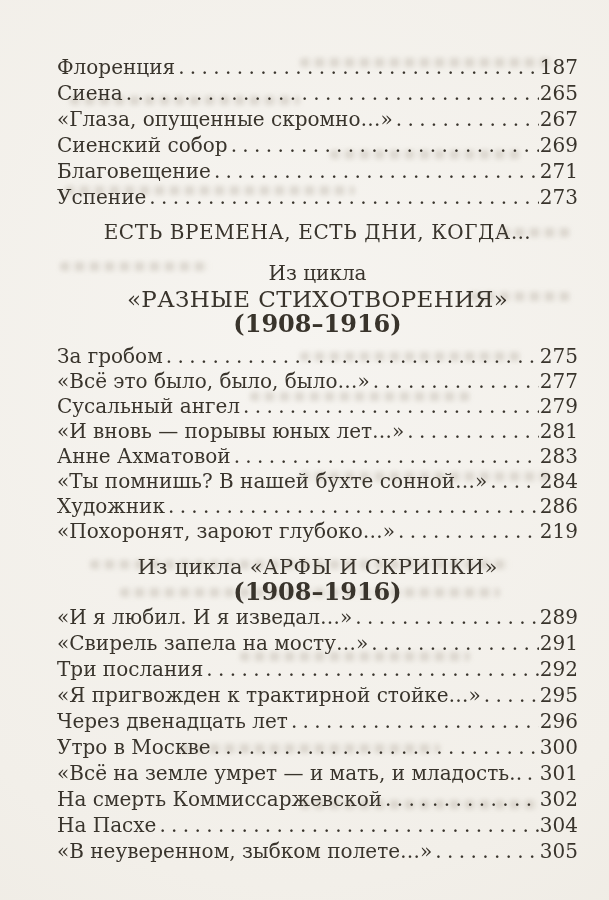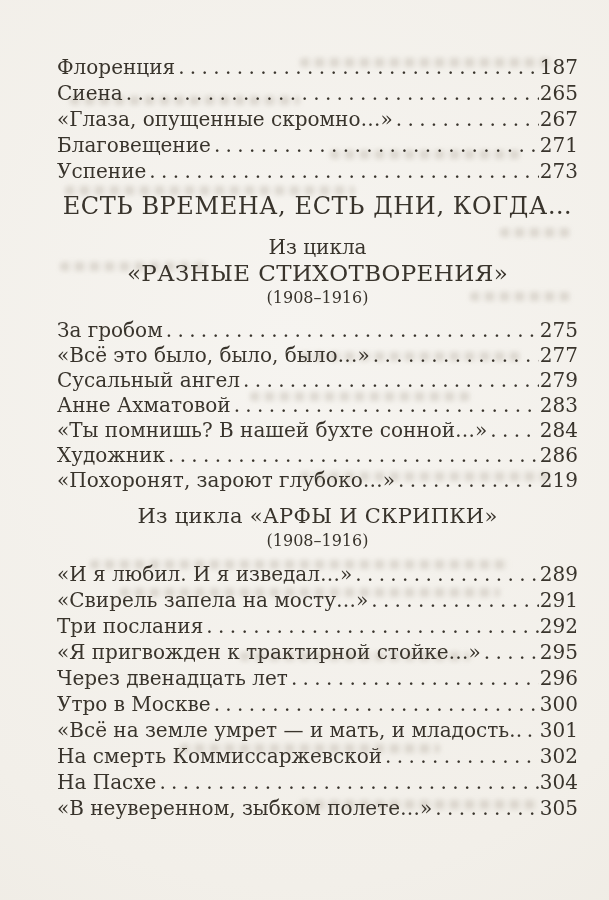--- a/index.html
+++ b/index.html
@@ -56,45 +56,46 @@
   .entry .dots::after {
     content: ". . . . . . . . . . . . . . . . . . . . . . . . . . . . . . . . . . . . . . . . . . . . . . . . . . . . . . . . . . . .";
     letter-spacing: 0px;
     word-spacing: -1px;
   }
   .entry .num { flex: 0 0 auto; }
   .hblock { text-align: center; }
   .h1 .ht {
     margin-top: 9px;
     line-height: 26px;
-    font-size: 24px;
+    font-size: 20px;
     letter-spacing: 0.6px;
   }
   .h1 .hs {
     margin-top: 15px;
     line-height: 26px;
     font-size: 20px;
   }
   .h1 .hc {
     line-height: 26px;
     font-size: 23px;
     letter-spacing: 0.4px;
   }
   .h1 .hy, .h2 .hy {
     line-height: 24px;
-    font-size: 16px;
+    font-size: 24px;
+    font-weight: bold;
   }
   .g2w { margin-top: 8px; }
   .h2 .hc {
     margin-top: 10px;
     line-height: 26px;
     font-size: 21px;
     letter-spacing: 0.3px;
   }
-  .g3w { margin-top: 8px; }
+  .g3w { }
 </style>
 </head>
 <body>
 
 <div class="page">
 
   <div class="ghost" style="top:58px;  left:300px; width:255px;"></div>
   <div class="ghost" style="top:96px;  left:70px;  width:230px;"></div>
   <div class="ghost" style="top:150px; left:330px; width:190px;"></div>
   <div class="ghost" style="top:186px; left:65px;  width:290px;"></div>
@@ -125,20 +126,25 @@
           <span class="dots"></span>
           <span class="num">265</span>
         </div>
 
         <div class="entry">
           <span class="t">«Глаза, опущенные скромно…»</span>
           <span class="dots"></span>
           <span class="num">267</span>
         </div>
 
+        <div class="entry">
+          <span class="t">Сиенский собор</span>
+          <span class="dots"></span>
+          <span class="num">269</span>
+        </div>
 
         <div class="entry">
           <span class="t">Благовещение</span>
           <span class="dots"></span>
           <span class="num">271</span>
         </div>
 
         <div class="entry">
           <span class="t">Успение</span>
           <span class="dots"></span>
@@ -166,20 +172,25 @@
           <span class="dots"></span>
           <span class="num">277</span>
         </div>
 
         <div class="entry">
           <span class="t">Сусальный ангел</span>
           <span class="dots"></span>
           <span class="num">279</span>
         </div>
 
+        <div class="entry">
+          <span class="t">«И вновь — порывы юных лет…»</span>
+          <span class="dots"></span>
+          <span class="num">281</span>
+        </div>
 
         <div class="entry">
           <span class="t">Анне Ахматовой</span>
           <span class="dots"></span>
           <span class="num">283</span>
         </div>
 
         <div class="entry">
           <span class="t">«Ты помнишь? В нашей бухте сонной…»</span>
           <span class="dots"></span>

